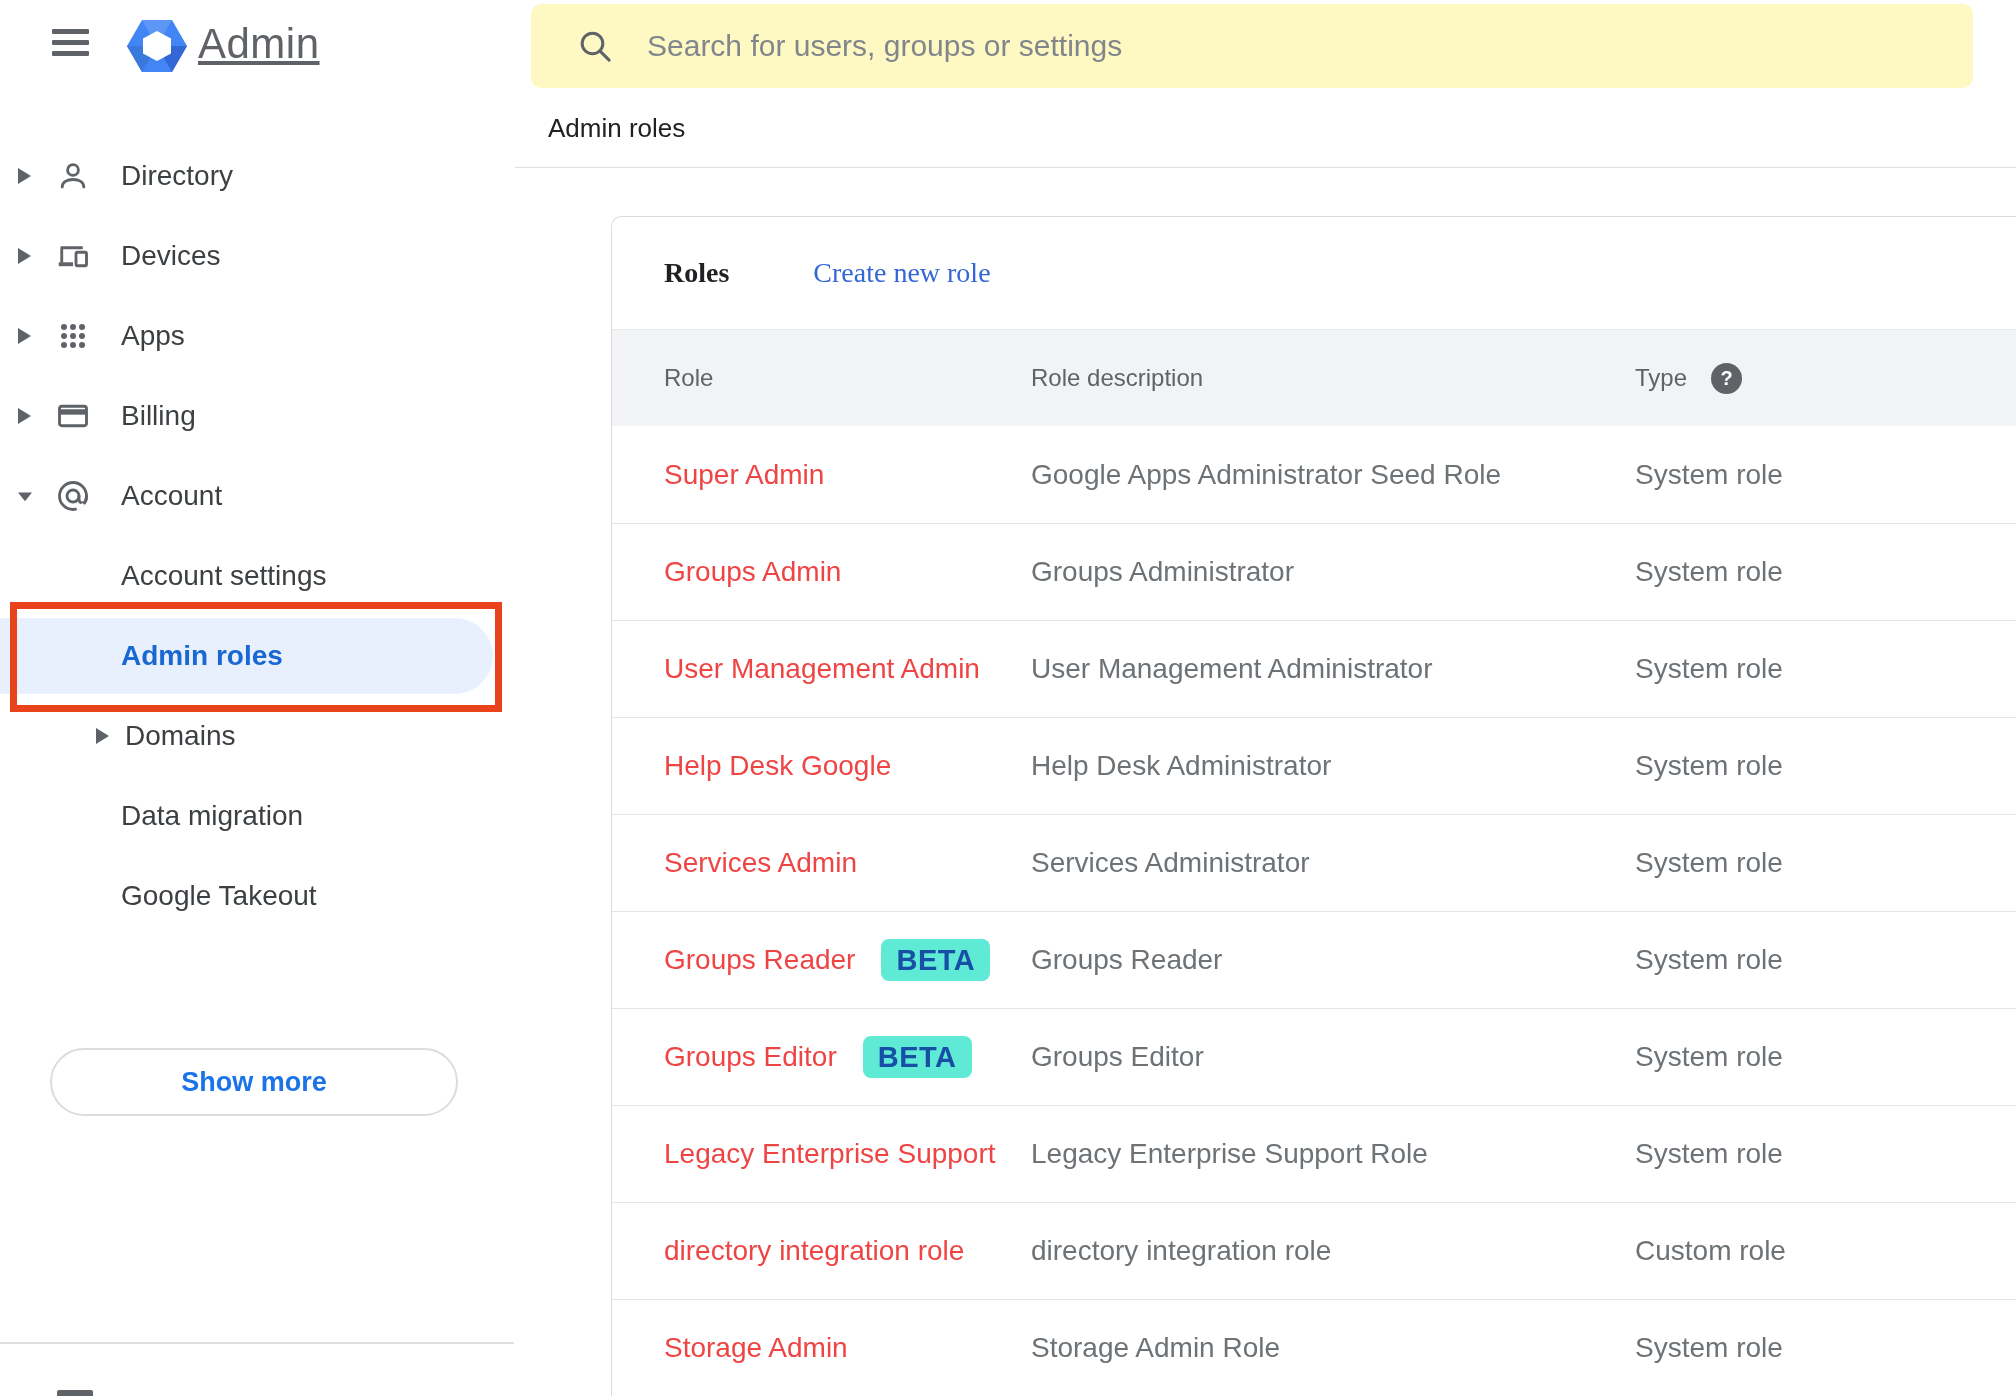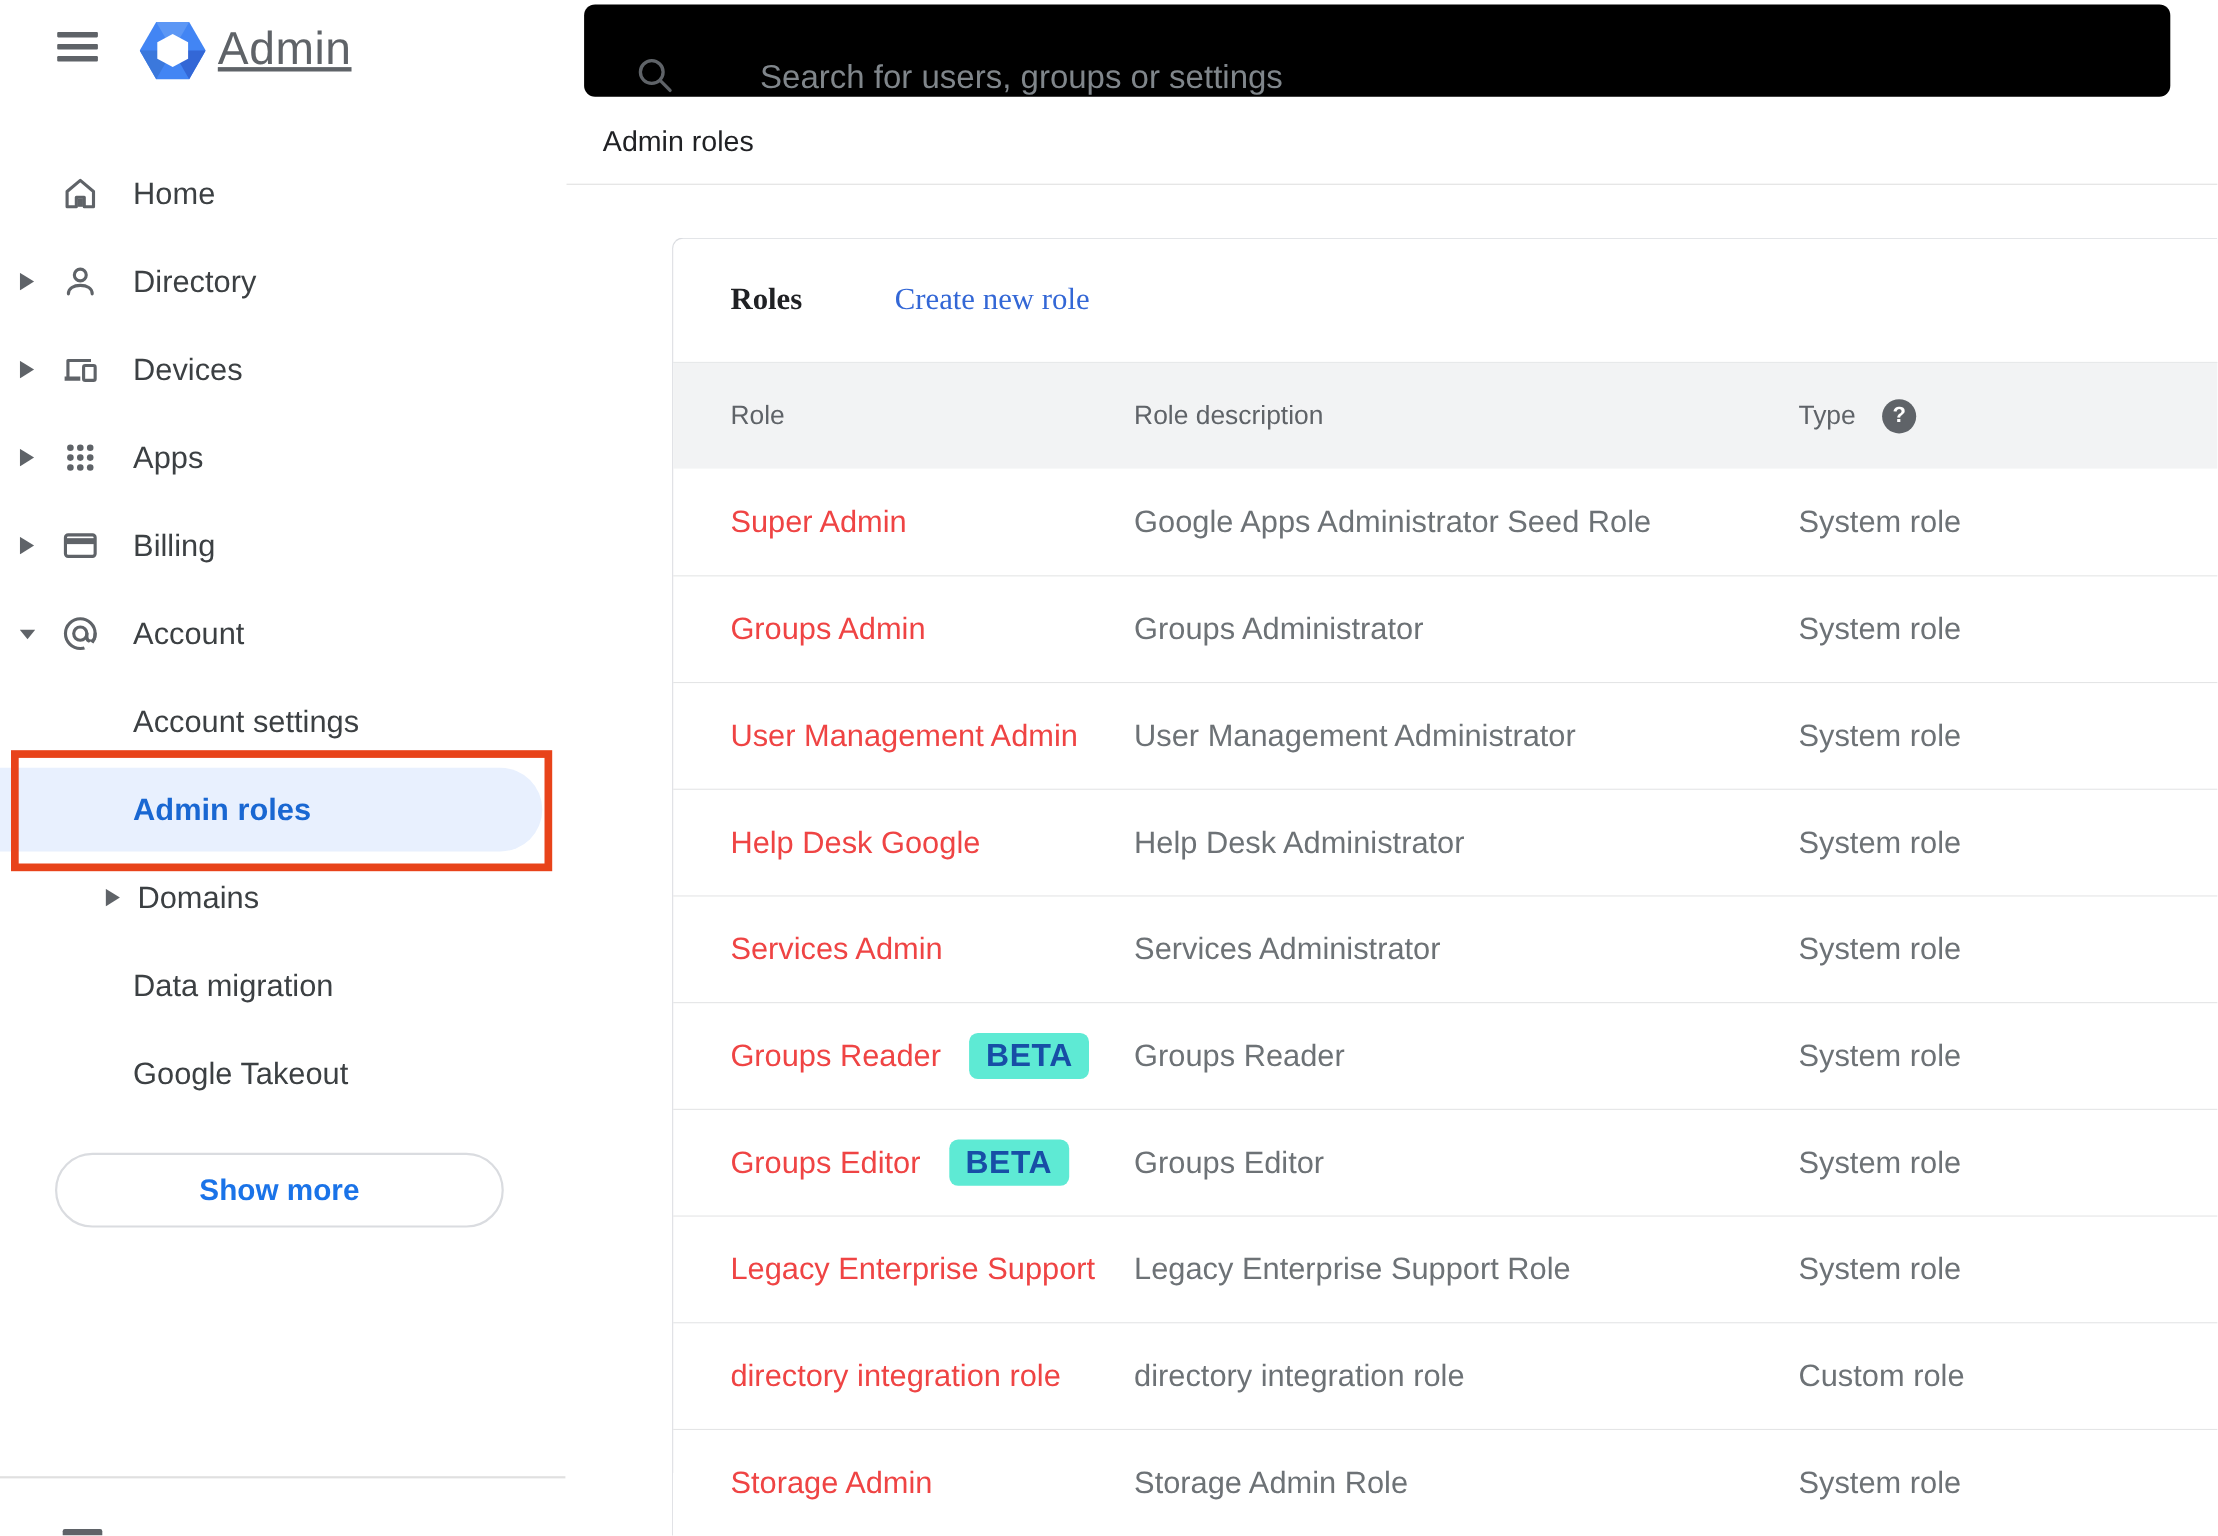--- a/index.html
+++ b/index.html
@@ -31,22 +31,22 @@
     border:7px solid #e8431a; pointer-events:none; z-index:5; }
 
   .show-more { position:absolute; top:1048px; left:50px; width:408px; height:68px;
     border:2px solid #dadce0; border-radius:34px; background:#fff; display:flex;
     align-items:center; justify-content:center; font-size:27px; font-weight:bold; color:#1a73e8; cursor:pointer; }
   .sb-bottom-divider { position:absolute; top:1342px; left:0; width:514px; height:2px; background:#e0e0e0; }
   .sb-cutoff-icon { position:absolute; top:1390px; left:57px; width:36px; height:6px; background:#5f6368; border-radius:2px 2px 0 0; }
 
   
   .main { position:relative; flex:1; height:1396px; background:#fff; }
-  .searchbar { margin:4px 43px 0 16px; height:84px; border-radius:10px; background:#000000;
-    display:flex; align-items:flex-end; padding-left:44px;gap:44px; }
+  .searchbar { margin:4px 43px 0 16px; height:84px; border-radius:10px; background:#fef9c3;
+    display:flex; align-items:center; padding-left:44px; }
   .search-icon { width:40px; height:40px; flex:0 0 40px; color:#5f6368; }
   .search-placeholder { margin-left:32px; font-size:30px; color:#80868b; }
   .breadcrumb { margin:25px 0 0 33px; font-size:26px; font-weight:500; color:#202124; }
   .top-divider { margin-top:23px; height:1px; background:#e0e0e0; width:100%; }
 
   .card { margin:48px 0 0 96px; background:#fff; border:1px solid #dadce0; border-right:none;
     border-radius:10px 0 0 0; min-height:1200px; }
   .card-header { height:112px; display:flex; align-items:center; padding-left:52px;font-family:Liberation Serif, serif; }
   .card-title { font-size:28px; font-weight:bold; color:#202124; }
   .create-link { margin-left:84px; font-size:28px; color:#3367d6; cursor:pointer;text-align:center; }
@@ -94,27 +94,20 @@
         <polygon points="15,2 45,2 30,28" fill="#5c97f5"></polygon>
         <polygon points="0,28 30,28 15,54" fill="#3b78dc"></polygon>
         <polygon points="60,28 45,54 30,28" fill="#3367d6"></polygon>
         <polygon points="30,13 44,20.5 44,35.5 30,43 16,35.5 16,20.5" fill="#ffffff"></polygon>
       </svg>
       <div class="app-title">Admin</div>
     </div>
 
     <div class="sb-nav">
 
-      <div class="sb-row">
-        <svg class="sb-icon" viewBox="0 0 24 24">
-          <path d="M12 4 L4 10.7 V20 H9.6 V14.2 H14.4 V20 H20 V10.7 Z" fill="none" stroke="#5f6368" stroke-width="1.9" stroke-linejoin="round"></path>
-          <rect x="10.4" y="15" width="3.2" height="5" fill="#5f6368"></rect>
-        </svg>
-        <div class="sb-label">Home</div>
-      </div>
 
       <div class="sb-row">
         <svg class="sb-tri" viewBox="0 0 14 16">
             <use href="#tri-right"></use>
           </svg>
         <svg class="sb-icon" viewBox="0 0 24 24">
           <circle cx="12" cy="8" r="3.6" fill="none" stroke="#5f6368" stroke-width="1.9"></circle>
           <path d="M4.8 19.4 c0-3.4 3.2-5.1 7.2-5.1 s7.2 1.7 7.2 5.1" fill="none" stroke="#5f6368" stroke-width="1.9" stroke-linecap="round"></path>
         </svg>
         <div class="sb-label">Directory</div>

